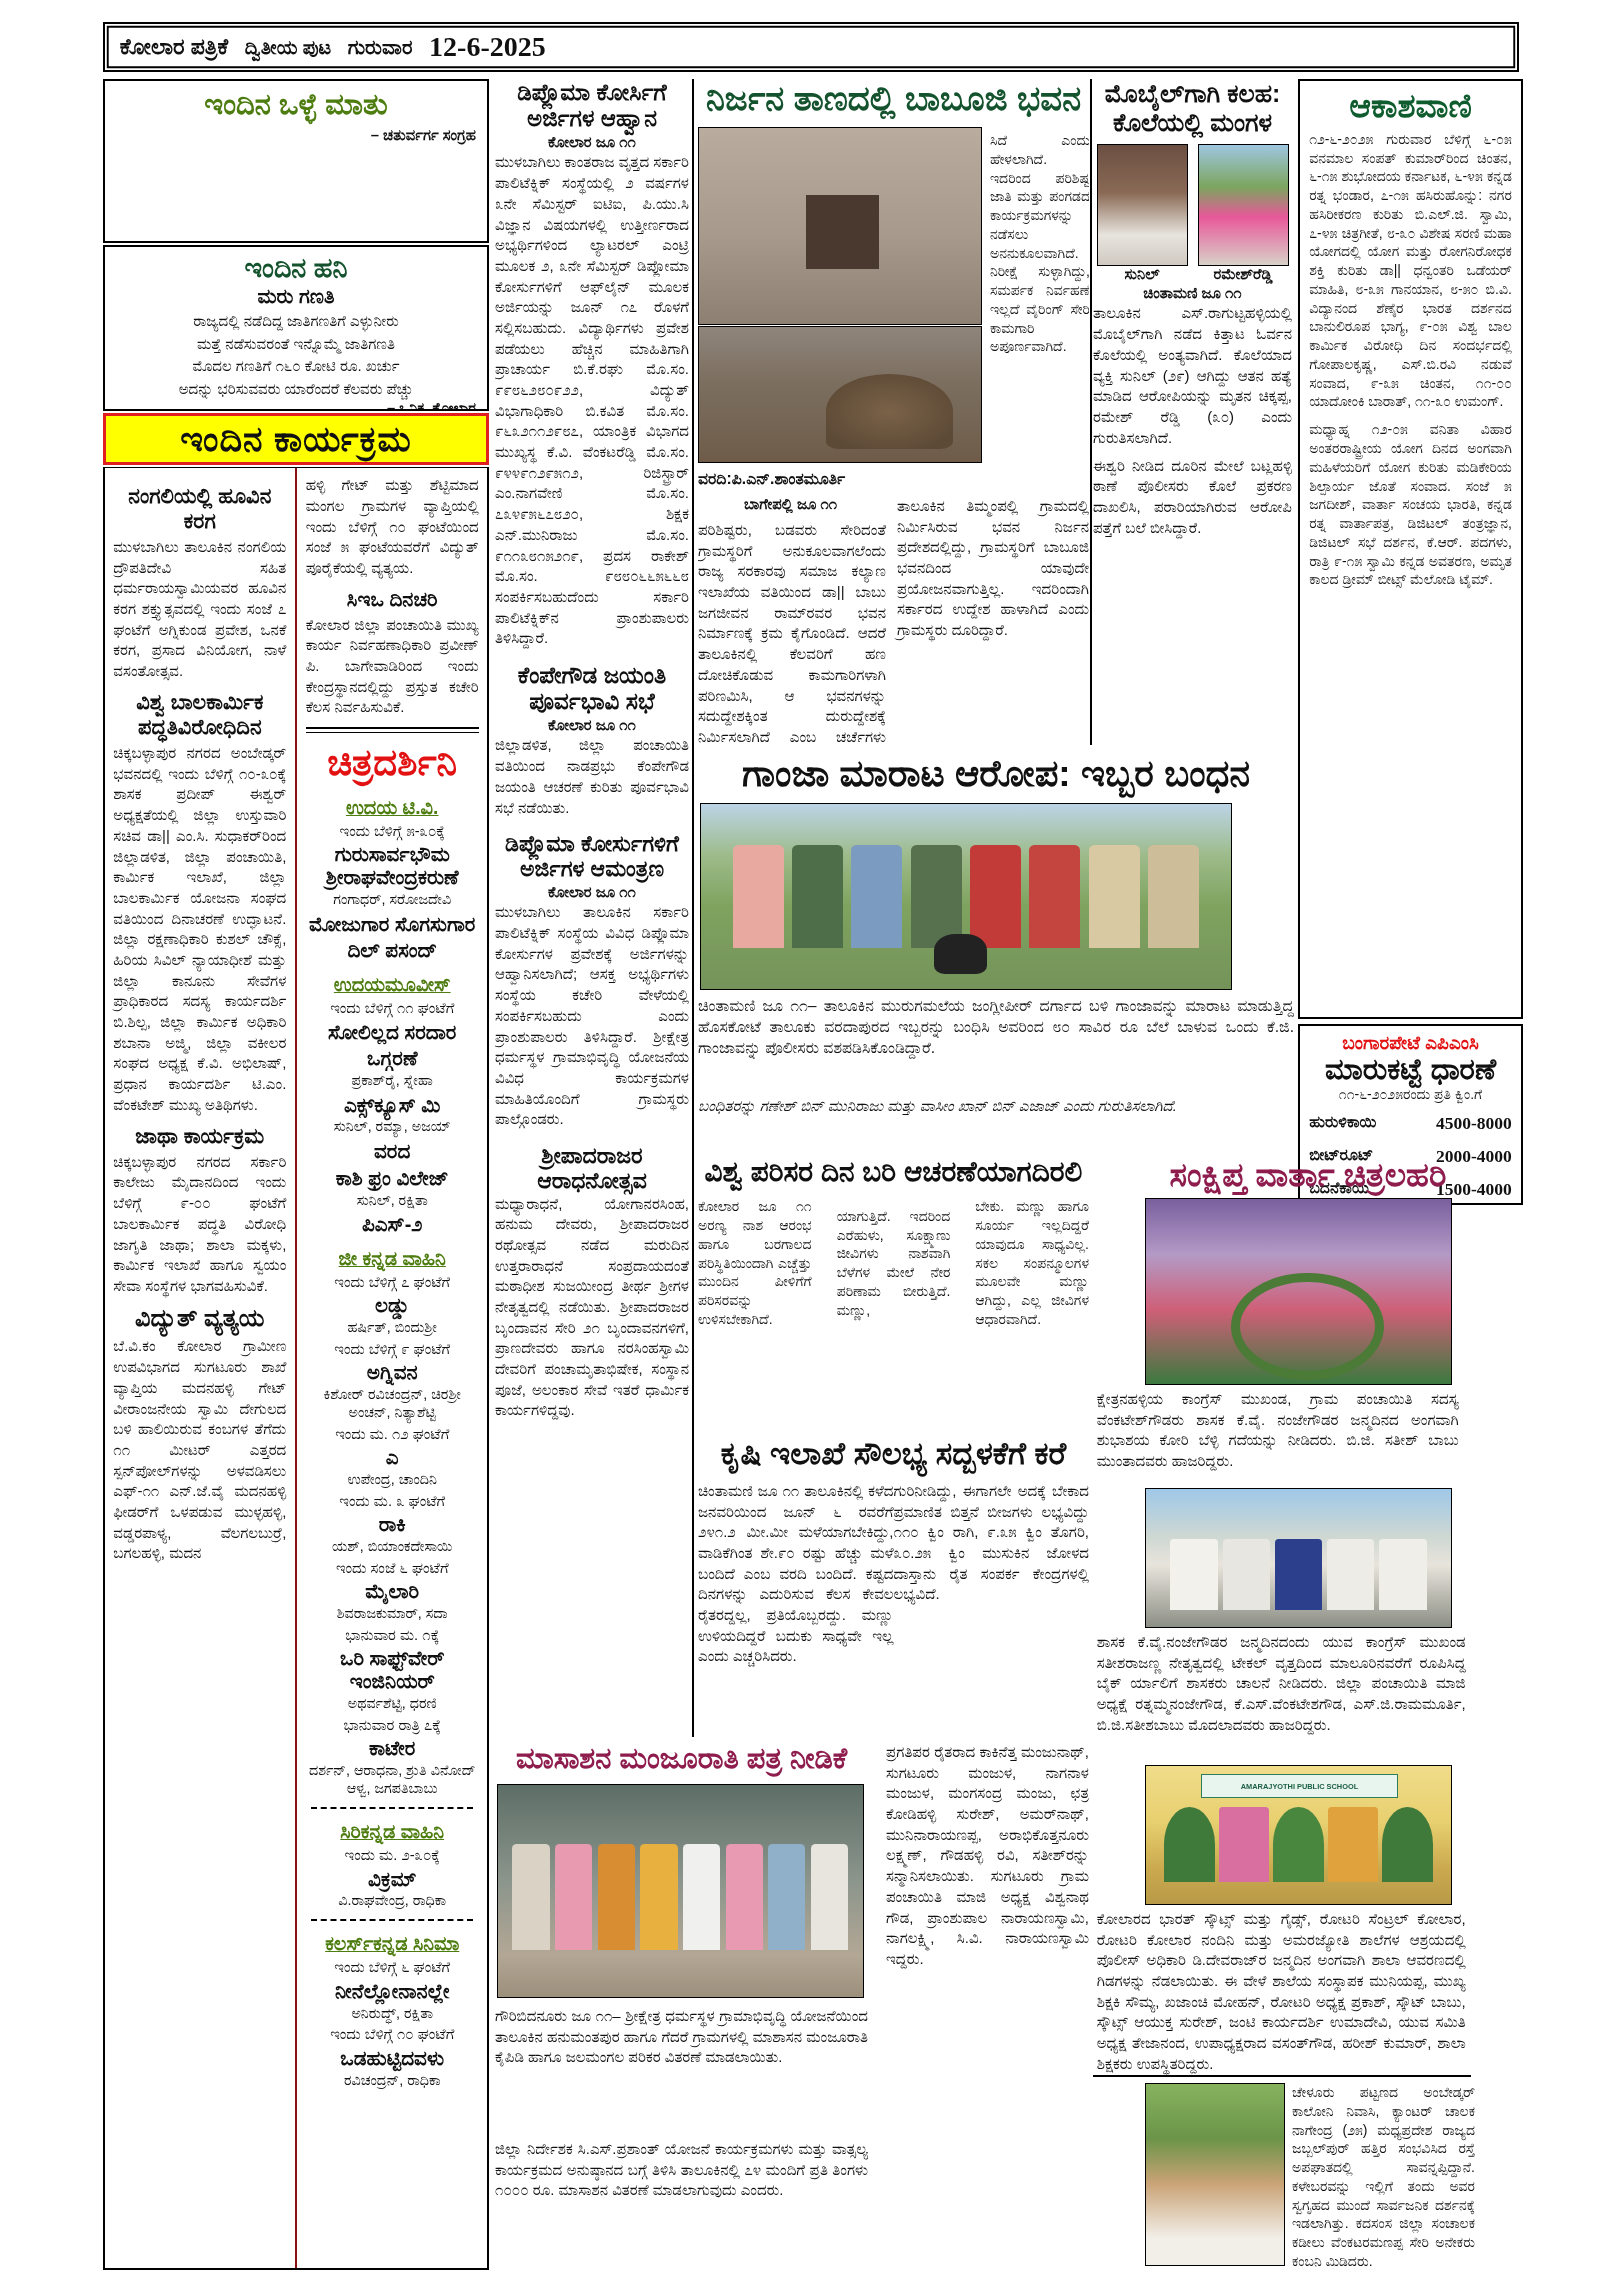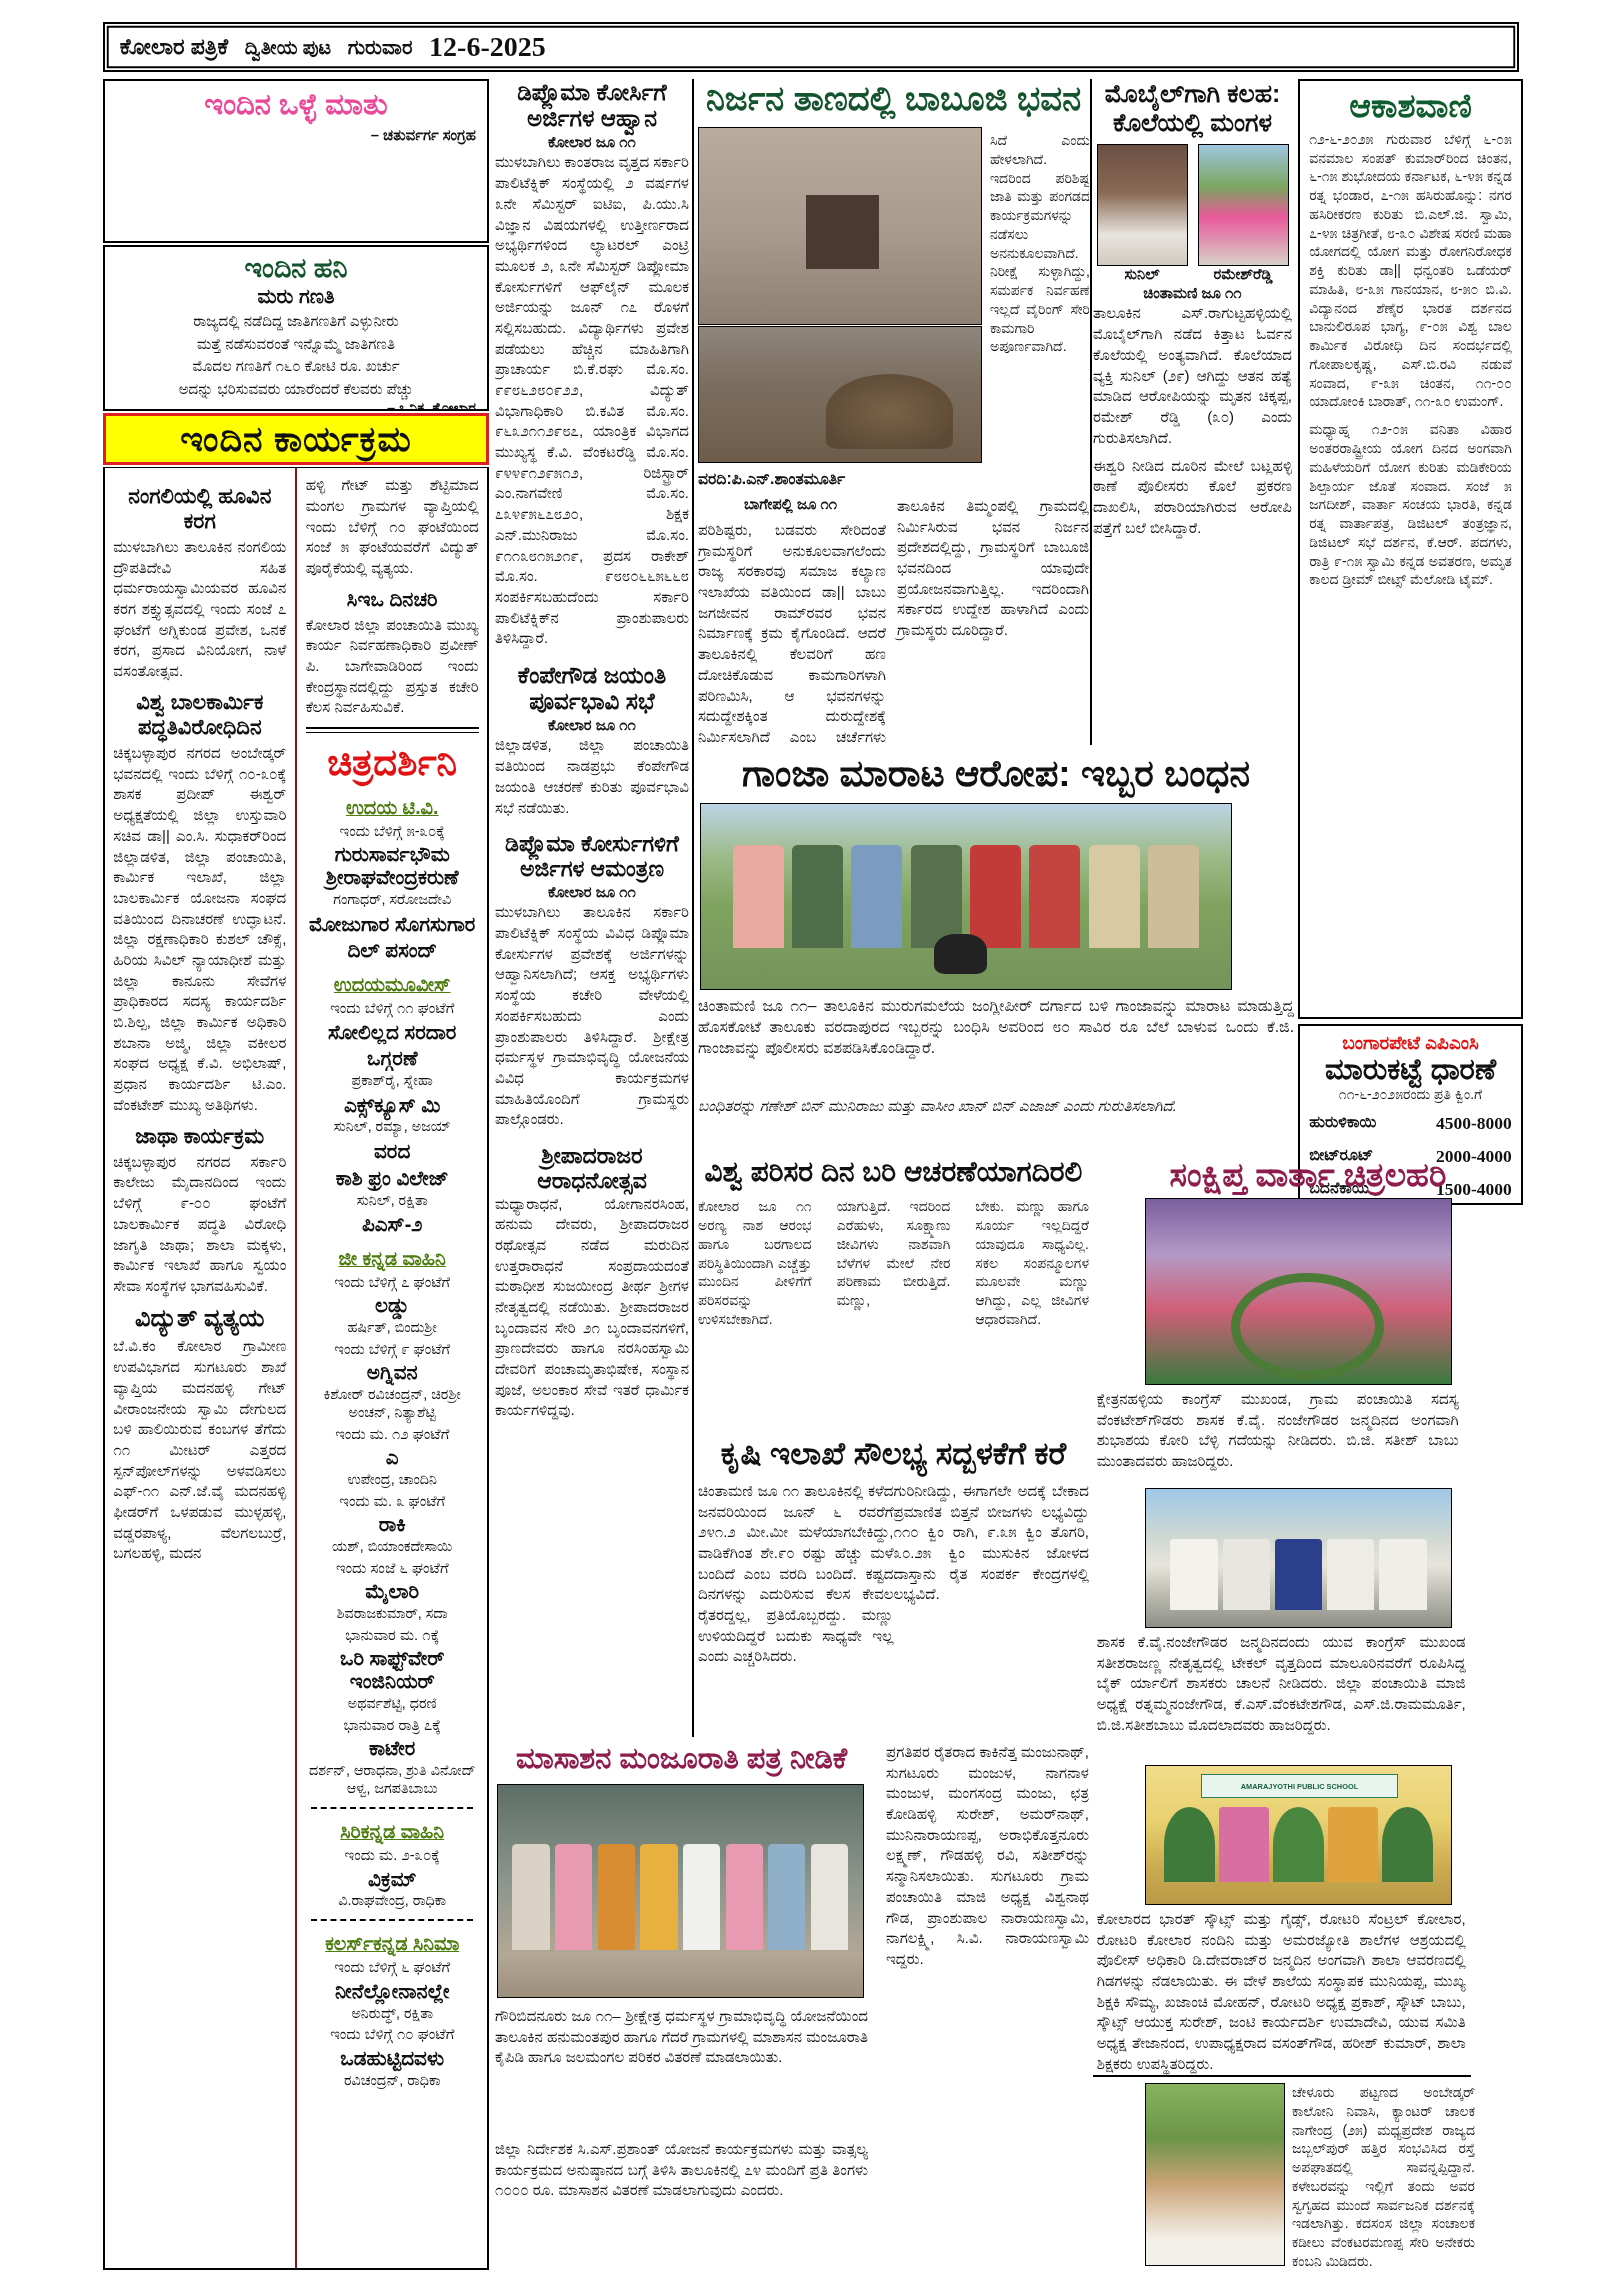--- a/index.html
+++ b/index.html
@@ -3,21 +3,21 @@
 <meta charset="utf-8">
 <style>
   html,body{margin:0;padding:0;background:#e8e8e8;}
   .page{position:relative;width:1619px;height:2289px;background:#ffffff;
         font-family:"Liberation Sans",sans-serif;color:#111;overflow:hidden;}
   .sec{position:absolute;box-sizing:border-box;overflow:hidden;}
   .box{border:2.8px solid #000;}
   .body{font-size:15px;line-height:1.38;text-align:justify;}
   .body.small{font-size:14px;line-height:1.34;}
   .hl{font-weight:bold;text-align:center;line-height:1.15;}
-  .maroon{color:#ec4899;} .pinkhl{color:#14532d;} .redhl{color:#e31212;}
+  .maroon{color:#4d7c0f;} .pinkhl{color:#14532d;} .redhl{color:#e31212;}
   .greenhl{color:#0f5c2e;} .winehl{color:#8e1d4e;}
   .attrib{text-align:right;font-weight:bold;font-size:14.8px;margin-top:5.5px;}
   .dateline{text-align:center;font-weight:bold;font-size:14.8px;margin:1.8px 0;}
   .subhead{font-weight:bold;text-align:center;font-size:20px;margin:9.2px 0 3.7px;}
   .photo{border:1.8px solid #000;}
   .caption{font-size:15px;line-height:1.35;text-align:justify;font-weight:bold;}
   .vrule{position:absolute;width:1.8px;background:#000;}
   .evcols{display:flex;height:100%;}
   .evcol{flex:1;padding:7.4px 8.3px;}
   .evdivider{width:2.8px;background:#8b1212;}
@@ -234,21 +234,21 @@
         </div>
         <div class="mrow">
           <span>ಬದನೆಕಾಯಿ</span>
           <span class="rate">1500-4000</span>
         </div>
       </div>
   </div>
 
   <div class="sec" style="left:698px;top:1156px;width:391px;height:277px;">
     <div class="hl" style="font-size:28px;">ವಿಶ್ವ ಪರಿಸರ ದಿನ ಬರಿ ಆಚರಣೆಯಾಗದಿರಲಿ</div>
-    <div style="display:flex;gap:25px;margin-top:9.2px;">
+    <div style="display:flex;gap:25px;margin-top:9.2px;align-items:center;">
       <div class="body small" style="flex:1;">ಕೋಲಾರ ಜೂ ೧೧ ಅರಣ್ಯ ನಾಶ ಆರಂಭ ಹಾಗೂ ಬರಗಾಲದ ಪರಿಸ್ಥಿತಿಯಿಂದಾಗಿ ಎಚ್ಚೆತ್ತು ಮುಂದಿನ ಪೀಳಿಗೆಗೆ ಪರಿಸರವನ್ನು ಉಳಿಸಬೇಕಾಗಿದೆ.</div>
       <div class="body small" style="flex:1;">ಯಾಗುತ್ತಿದೆ. ಇದರಿಂದ ಎರೆಹುಳು, ಸೂಕ್ಷ್ಮಾಣು ಜೀವಿಗಳು ನಾಶವಾಗಿ ಬೆಳೆಗಳ ಮೇಲೆ ನೇರ ಪರಿಣಾಮ ಬೀರುತ್ತಿದೆ. ಮಣ್ಣು,</div>
       <div class="body small" style="flex:1;">ಬೇಕು. ಮಣ್ಣು ಹಾಗೂ ಸೂರ್ಯ ಇಲ್ಲದಿದ್ದರೆ ಯಾವುದೂ ಸಾಧ್ಯವಿಲ್ಲ. ಸಕಲ ಸಂಪನ್ಮೂಲಗಳ ಮೂಲವೇ ಮಣ್ಣು ಆಗಿದ್ದು, ಎಲ್ಲ ಜೀವಿಗಳ ಆಧಾರವಾಗಿದೆ.</div>
     </div>
   </div>
 
   <div class="sec" style="left:698px;top:1436px;width:391px;height:303px;">
     <div class="hl" style="font-size:31px;">ಕೃಷಿ ಇಲಾಖೆ ಸೌಲಭ್ಯ ಸದ್ಬಳಕೆಗೆ ಕರೆ</div>
     <div style="display:flex;margin-top:9.2px;">
       <div class="body" style="flex:1;">ಚಿಂತಾಮಣಿ ಜೂ ೧೧ ತಾಲೂಕಿನಲ್ಲಿ ಕಳೆದ ಜನವರಿಯಿಂದ ಜೂನ್ ೬ ರವರೆಗೆ ೨೪೧.೨ ಮೀ.ಮೀ ಮಳೆಯಾಗಬೇಕಿದ್ದು, ವಾಡಿಕೆಗಿಂತ ಶೇ.೯೦ ರಷ್ಟು ಹೆಚ್ಚು ಮಳೆ ಬಂದಿದೆ ಎಂಬ ವರದಿ ಬಂದಿದೆ. ಕಷ್ಟದ ದಿನಗಳನ್ನು ಎದುರಿಸುವ ಕೆಲಸ ಕೇವಲ ರೈತರದ್ದಲ್ಲ, ಪ್ರತಿಯೊಬ್ಬರದ್ದು. ಮಣ್ಣು ಉಳಿಯದಿದ್ದರೆ ಬದುಕು ಸಾಧ್ಯವೇ ಇಲ್ಲ ಎಂದು ಎಚ್ಚರಿಸಿದರು.</div>

